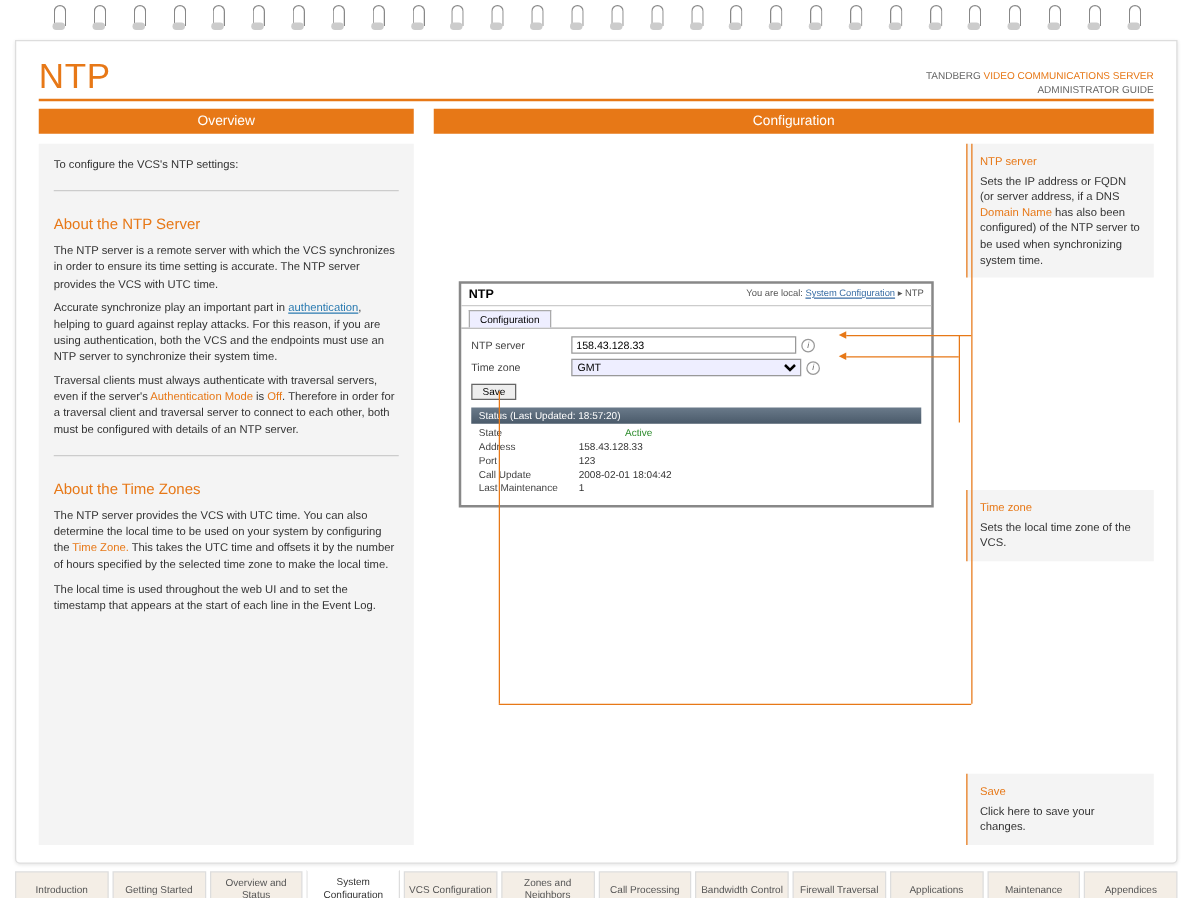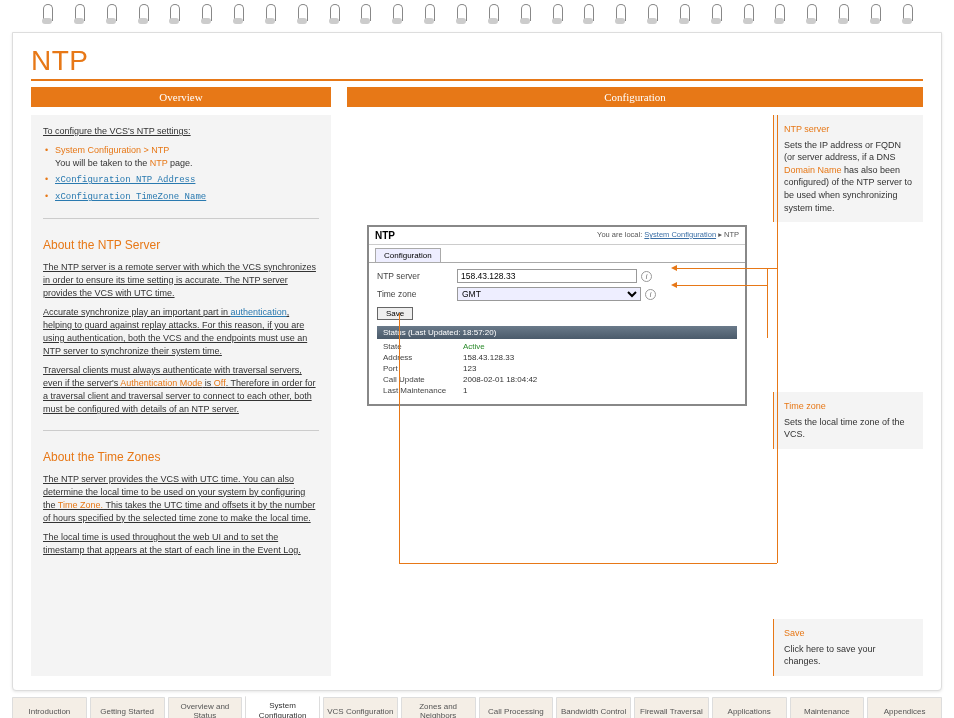--- a/index.html
+++ b/index.html
@@ -13,31 +13,31 @@
 .ring::before { content: ""; position: absolute; top: 0; left: 3px; width: 8px; height: 16px; border: 1.5px solid #888; border-radius: 6px 6px 0 0; border-bottom: none; }
 .ring::after { content: ""; position: absolute; bottom: 2px; left: 2px; width: 10px; height: 6px; background: #ccc; border-radius: 3px; }
 
 .sheet { background: #fff; border: 1px solid #ddd; border-radius: 0 0 4px 4px; margin: 0 12px; padding: 12px 18px 14px 18px; box-shadow: 0 1px 3px rgba(0,0,0,0.1); min-height: 580px; position: relative; }
 
 .top-row { display: flex; justify-content: space-between; align-items: flex-end; border-bottom: 2px solid #e77817; padding-bottom: 2px; margin-bottom: 6px; }
 .page-title { font-size: 28px; color: #e77817; font-weight: 400; letter-spacing: 0.5px; }
 .doc-id-top { text-align: right; font-size: 8px; color: #666; line-height: 1.3; }
 .doc-id-top .orange { color: #e77817; }
 
-.two-headers { display: flex; gap: 16px; margin-bottom: 8px; font-family: Liberation Serif, serif; }
+.two-headers { display: flex; gap: 16px; margin-bottom: 8px; }
 .hdr-bar { background: #e77817; color: #fff; font-size: 11px; height: 20px; display: flex; align-items: center; justify-content: center; }
 .hdr-bar.left { width: 300px; }
 .hdr-bar.right { flex: 1; }
 
 .content-3col { display: flex; gap: 6px; }
 .col-left { width: 300px; background: #f4f4f4; padding: 10px 12px; font-size: 9px; color: #333; line-height: 1.45; }
 .col-mid { flex: 1; position: relative; }
 .col-right { width: 150px; display: flex; flex-direction: column; gap: 60px; }
 
-.col-left p { margin-bottom: 6px; text-decoration: underline; }
+.col-left p { margin-bottom: 6px; }
 .col-left ul { list-style: none; padding-left: 12px; margin: 4px 0 10px; }
 .col-left li { position: relative; margin-bottom: 3px; }
 .col-left li::before { content: "•"; color: #e77817; position: absolute; left: -10px; }
 .col-left .orange-link { color: #e77817; }
 .col-left .blue-link { color: #2a7ab0; text-decoration: underline; }
 .col-left .mono { font-family: "Courier New", monospace; color: #2a7ab0; text-decoration: underline; }
 .section-h { color: #e77817; font-size: 12px; font-weight: 400; margin: 18px 0 6px; }
 .divider { border-top: 1px solid #ccc; margin: 14px 0 0; }
 
 .annotation-box { background: #f4f4f4; padding: 8px 10px; font-size: 9px; color: #333; line-height: 1.4; border-left: 1px solid #e77817; }
@@ -55,21 +55,21 @@
 .shot-row .lab { width: 80px; color: #444; }
 .shot-row input[type=text] { width: 180px; font-size: 8.5px; padding: 1px 3px; border: 1px solid #999; }
 .shot-row select { width: 184px; font-size: 8.5px; border: 1px solid #999; background: #eef; }
 .info-icon { width: 11px; height: 11px; border-radius: 50%; border: 1px solid #999; margin-left: 4px; display: inline-flex; align-items: center; justify-content: center; font-size: 7px; color: #666; font-style: italic; }
 .save-btn { margin: 2px 0 6px 0; font-size: 8px; padding: 1px 8px; border: 1px solid #666; background: #eee; }
 .status-hdr { background: linear-gradient(#6a7a8a,#4a5a6a); color: #fff; padding: 2px 6px; font-size: 8px; }
 .status-tbl { padding: 2px 6px; }
 .status-tbl .srow { display: flex; font-size: 8px; padding: 1px 0; }
 .status-tbl .slab { width: 80px; color: #444; }
 .status-tbl .sval { color: #333; }
-.status-tbl .sval.green { color: #2a8a2a; }
+.status-tbl .sval.green { color: #2a8a2a; margin-left: 37px; }
 
 
 .connector { position: absolute; background: #e77817; }
 .conn-h { height: 1px; }
 .conn-v { width: 1px; }
 .arrow-left { position: absolute; width: 0; height: 0; border-top: 3px solid transparent; border-bottom: 3px solid transparent; border-right: 6px solid #e77817; }
 
 
 .bottom-tabs { display: flex; gap: 3px; margin: 6px 12px 0; }
 .btab { flex: 1; background: #f4eee6; border: 1px solid #ddd; border-radius: 0 0 4px 4px; font-size: 8px; color: #555; text-align: center; padding: 4px 2px; line-height: 1.2; min-height: 28px; display: flex; align-items: center; justify-content: center; }
@@ -108,39 +108,35 @@
         <div class="ring"></div>
         <div class="ring"></div>
         <div class="ring"></div>
         <div class="ring"></div>
     </div>
   </div>
 
   <div class="sheet">
     <div class="top-row">
       <div class="page-title">NTP</div>
+      <div class="doc-id-top">
+        <span>TANDBERG</span> <span class="orange">VIDEO COMMUNICATIONS SERVER</span><br>
+        <span>ADMINISTRATOR GUIDE</span>
+      </div>
     </div>
 
     <div class="two-headers">
       <div class="hdr-bar left">Overview</div>
       <div class="hdr-bar right">Configuration</div>
     </div>
 
     <div class="content-3col">
 
       <div class="col-left">
         <p>To configure the VCS's NTP settings:</p>
-        <ul>
-          <li>
-            <span class="orange-link">System Configuration &gt; NTP</span><br>
-            <span>You will be taken to the </span><span class="orange-link">NTP</span><span> page.</span>
-          </li>
-          <li><span class="mono">xConfiguration NTP Address</span></li>
-          <li><span class="mono">xConfiguration TimeZone Name</span></li>
-        </ul>
         <div class="divider"></div>
 
         <div class="section-h">About the NTP Server</div>
         <p>The NTP server is a remote server with which the VCS synchronizes in order to ensure its time setting is accurate.  The NTP server provides the VCS with UTC time.</p>
         <p>
           <span>Accurate synchronize play an important part in </span><span class="blue-link">authentication</span><span>, helping to guard against replay attacks.  For this reason, if you are using authentication, both the VCS and the endpoints must use an NTP server to synchronize their system time.</span>
         </p>
         <p>
           <span>Traversal clients must always authenticate with traversal servers, even if the server's </span><span class="orange-link">Authentication Mode</span><span> is </span><span class="orange-link">Off</span><span>. Therefore in order for a traversal client and traversal server to connect to each other, both must be configured with details of an NTP server.</span>
         </p>

